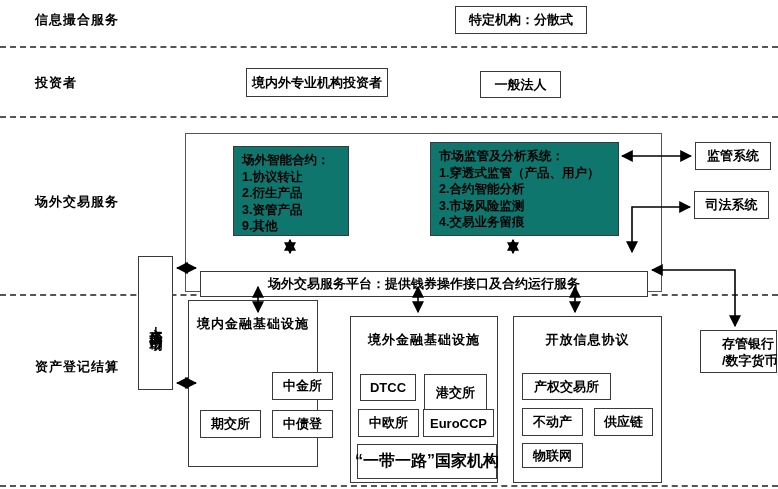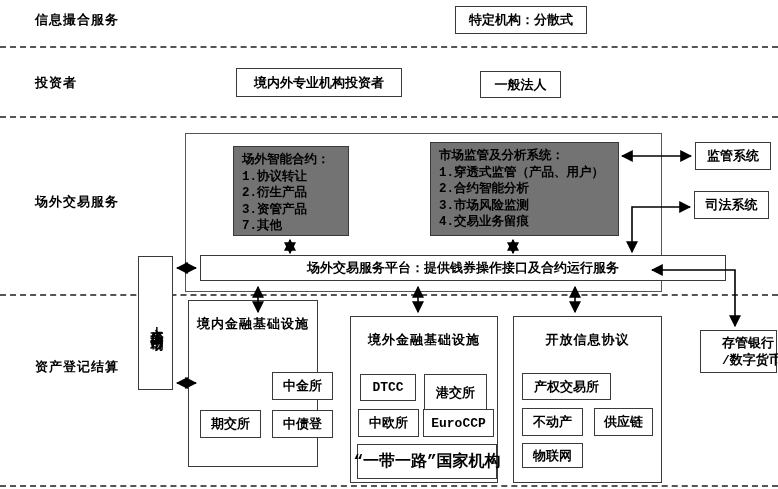--- a/index.html
+++ b/index.html
@@ -1,28 +1,28 @@
 <!DOCTYPE html>
 <html><head>
 <meta charset="utf-8">
 <style>
   html,body{margin:0;padding:0;background:#fff;}
   #canvas{
     position:relative;width:778px;height:489px;background:#fff;overflow:hidden;
-    font-family:Liberation Mono, monospace;font-weight:700;color:#000;
+    font-family:Liberation Sans, sans-serif;font-weight:700;color:#000;
   }
   .sep{position:absolute;left:0;width:778px;height:0;border-top:2px dashed #555;}
   .seclabel{position:absolute;font-size:13px;letter-spacing:1px;white-space:nowrap;}
   .box{
     position:absolute;border:1.5px solid #3a3a3a;background:#fff;
     display:flex;align-items:center;justify-content:center;
     font-size:13px;white-space:nowrap;box-sizing:border-box;
   }
   .listbox{
-    position:absolute;border:1.5px solid #3a3a3a;background:#737373;
+    position:absolute;border:1.5px solid #3a3a3a;background:#0f766e;
     font-size:12.5px;line-height:16.5px;padding:5px 20px 2px 8px;box-sizing:border-box;
     white-space:nowrap;
   }
   .container{position:absolute;border:1.5px solid #555;background:#fff;box-sizing:border-box;}
   .groupbox{position:absolute;border:1.5px solid #3a3a3a;background:#fff;box-sizing:border-box;}
   .grouptitle{position:absolute;width:100%;text-align:center;font-size:13px;letter-spacing:1px;}
   .vbox{
     position:absolute;border:1.5px solid #3a3a3a;background:#fff;box-sizing:border-box;
     display:flex;align-items:center;justify-content:center;
     writing-mode:vertical-rl;text-orientation:upright;font-size:13px;letter-spacing:2px;
@@ -40,42 +40,42 @@
   <div class="sep" style="top:294px"></div>
   <div class="sep" style="top:485px"></div>
 
   <div class="seclabel" style="left:35px;top:11px">信息撮合服务</div>
   <div class="seclabel" style="left:35px;top:74px">投资者</div>
   <div class="seclabel" style="left:35px;top:193px">场外交易服务</div>
   <div class="seclabel" style="left:35px;top:358px">资产登记结算</div>
 
   <div class="box" style="left:455px;top:6px;width:132px;height:28px">特定机构：分散式</div>
 
-  <div class="box" style="left:236px;top:68px;width:166px;height:29px">境内外专业机构投资者</div>
+  <div class="box" style="left:246px;top:68px;width:142px;height:29px">境内外专业机构投资者</div>
   <div class="box" style="left:480px;top:71px;width:81px;height:27px">一般法人</div>
 
   <div class="container" style="left:185px;top:133px;width:477px;height:159px"></div>
 
   <div class="listbox" style="left:233px;top:146px;width:116px;height:90px">
     <div>场外智能合约：</div>
     <div>1.协议转让</div>
     <div>2.衍生产品</div>
     <div>3.资管产品</div>
-    <div>7.其他</div>
+    <div>9.其他</div>
   </div>
 
   <div class="listbox" style="left:430px;top:142px;width:189px;height:94px">
     <div>市场监管及分析系统：</div>
     <div>1.穿透式监管（产品、用户）</div>
     <div>2.合约智能分析</div>
     <div>3.市场风险监测</div>
     <div>4.交易业务留痕</div>
   </div>
 
-  <div class="box" style="left:200px;top:255px;width:526px;height:26px">场外交易服务平台：提供钱券操作接口及合约运行服务</div>
+  <div class="box" style="left:200px;top:271px;width:448px;height:26px">场外交易服务平台：提供钱券操作接口及合约运行服务</div>
 
   <div class="vbox" style="left:138px;top:256px;width:35px;height:134px">上交所场内市场</div>
 
   <div class="box" style="left:695px;top:142px;width:76px;height:28px">监管系统</div>
   <div class="box" style="left:694px;top:191px;width:75px;height:28px">司法系统</div>
 
   <div class="box twoline" style="left:700px;top:330px;width:77px;height:43px">
     <div>存管银行</div>
     <div>/数字货币</div>
   </div>

